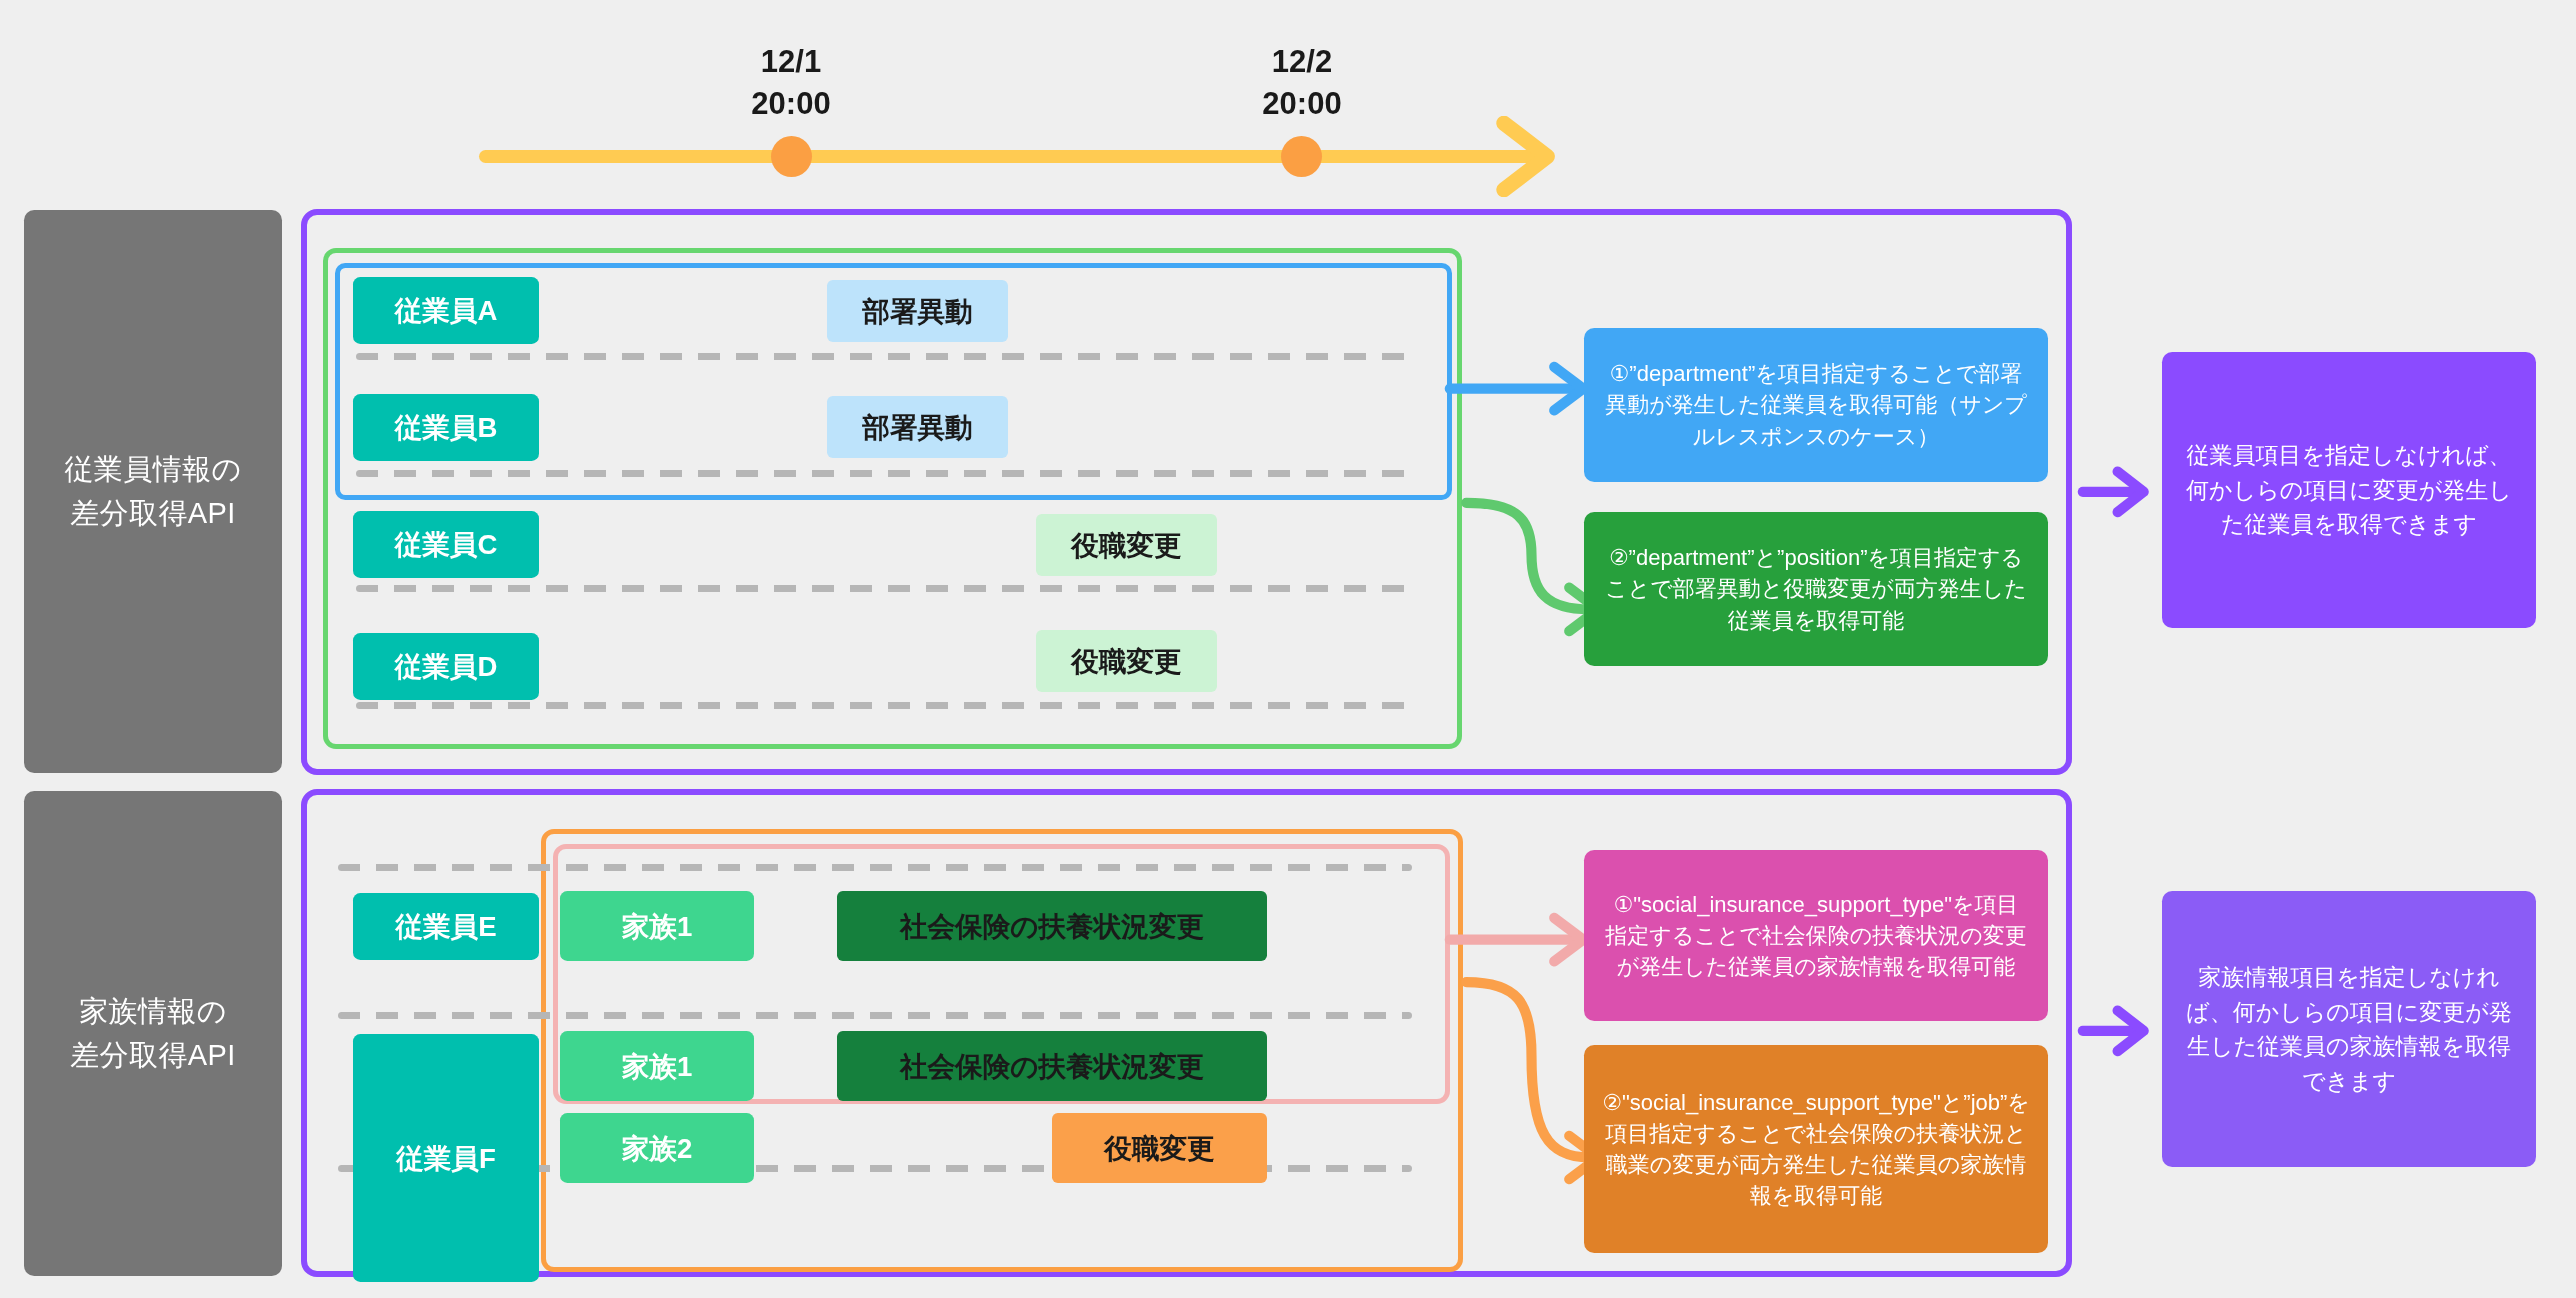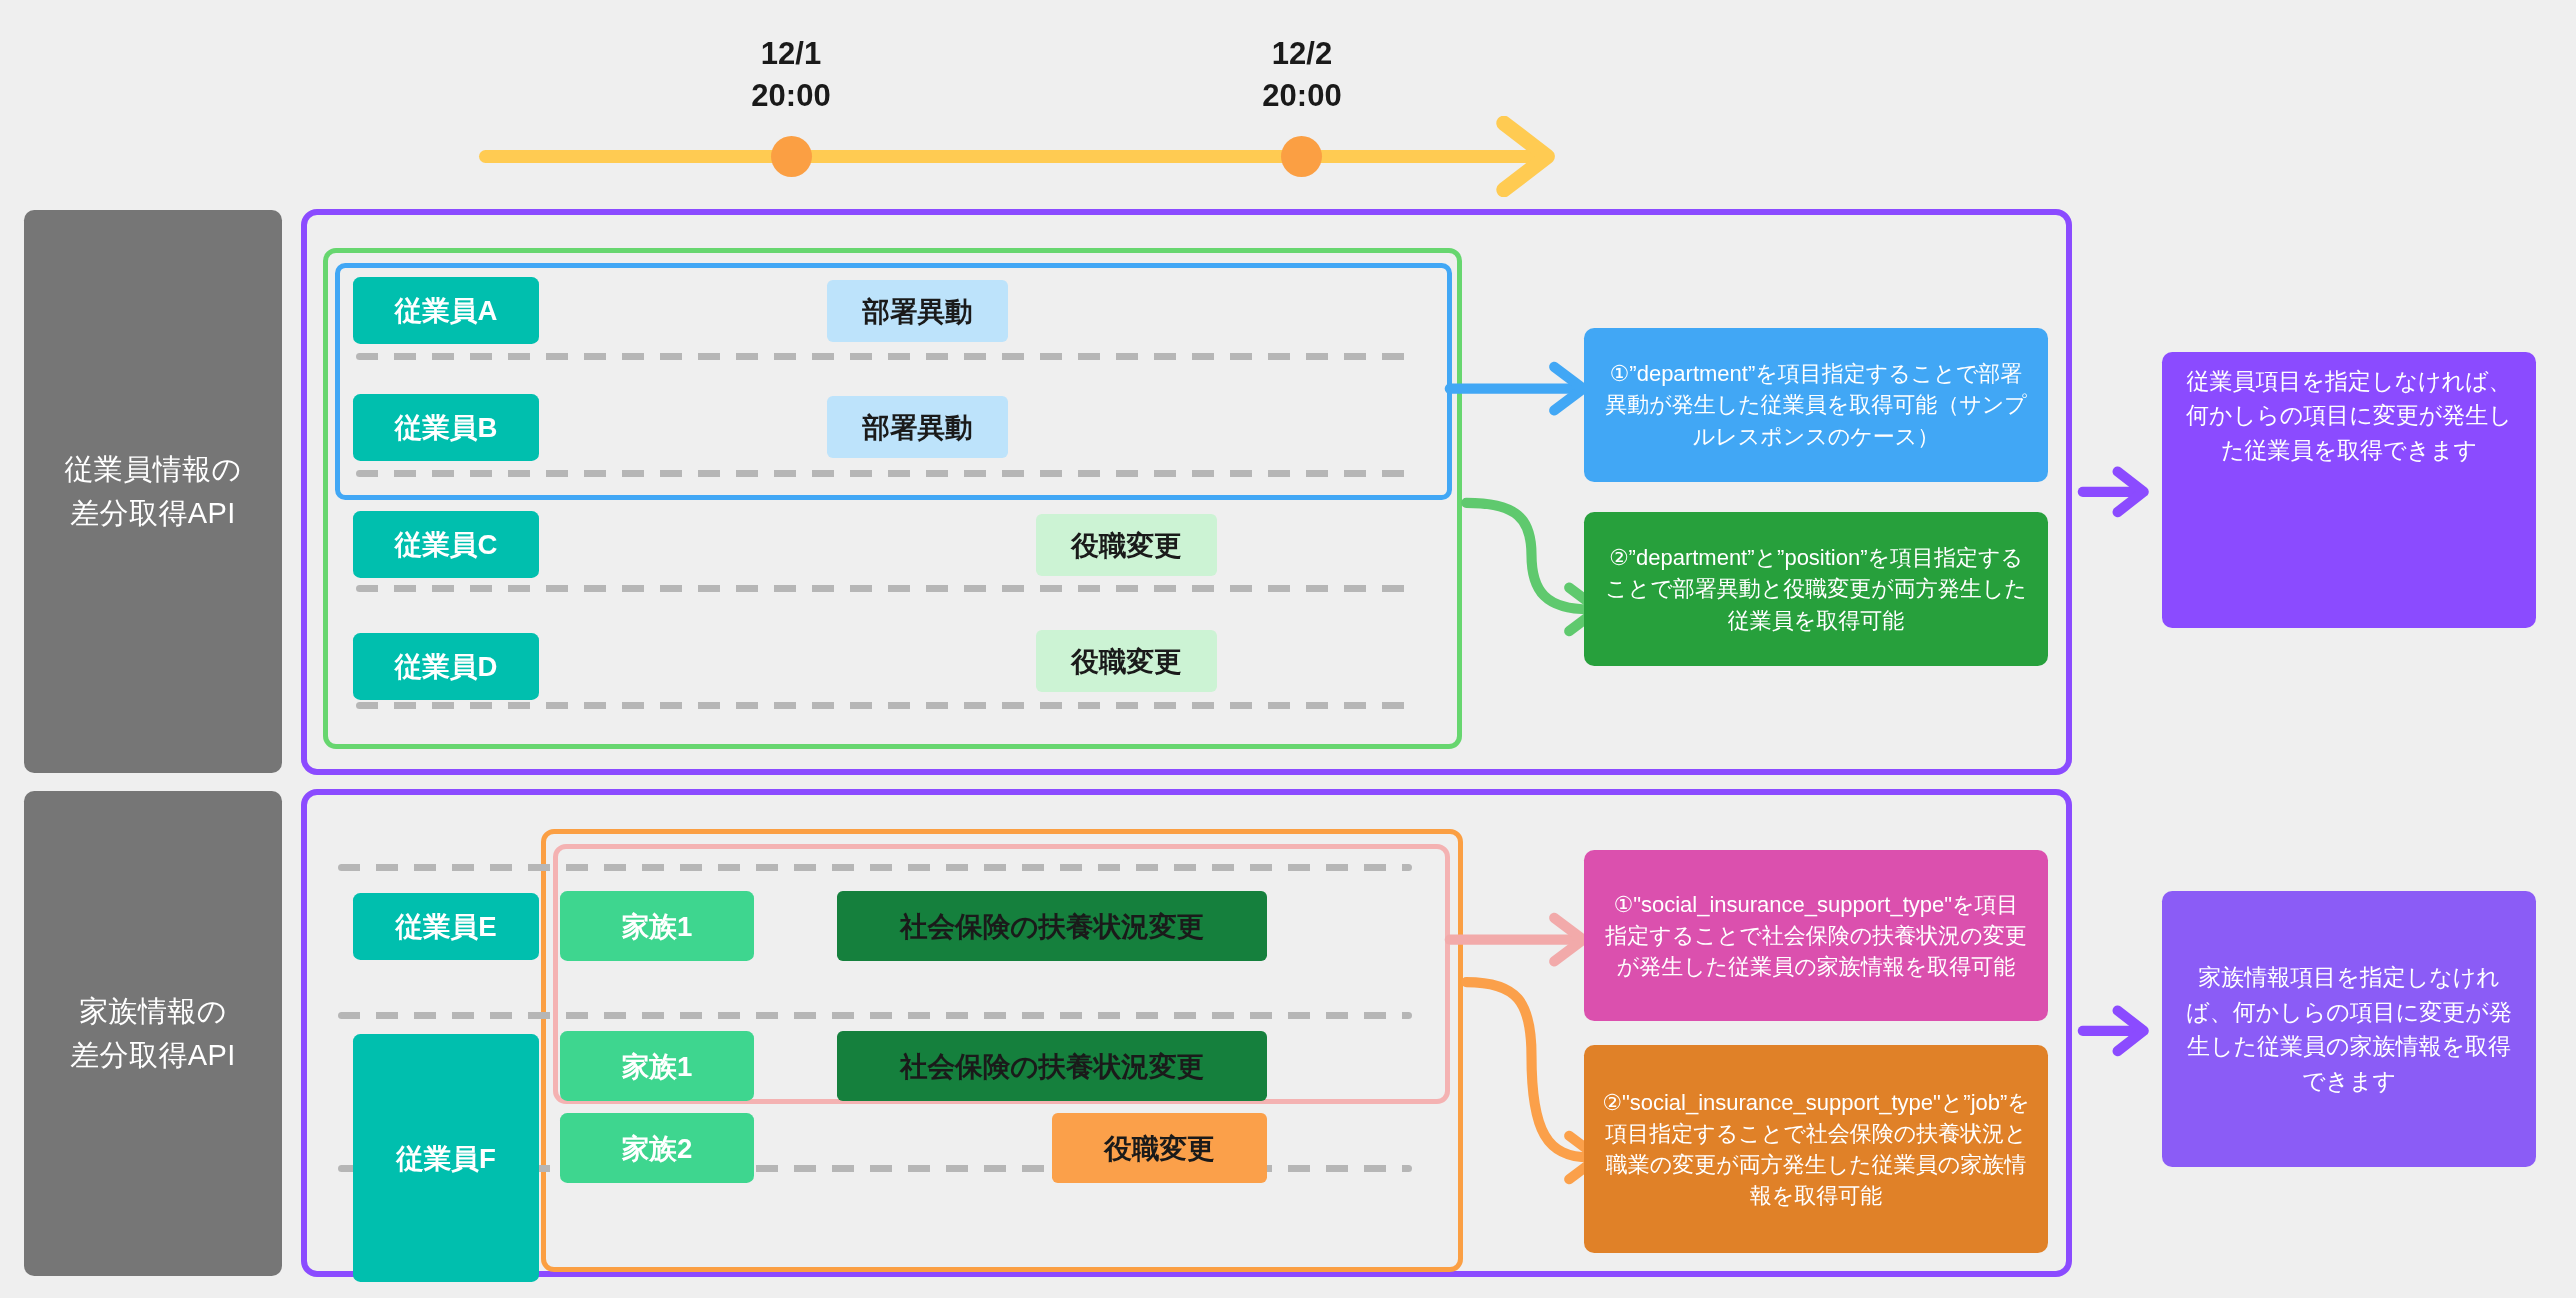--- a/index.html
+++ b/index.html
@@ -22,21 +22,21 @@
     width: 80px; height: 81px;
   }
   .tl-dot {
     position: absolute; width: 41px; height: 41px;
     border-radius: 50%; background: #fb9f43; top: 136px;
   }
   #tl-dot-1 { left: 771px; }
   #tl-dot-2 { left: 1281px; }
   .tl-label {
     position: absolute; width: 218px; text-align: center;
-    font-size: 31px; font-weight: bold; color: #1a1a1a; line-height: 1.18;
+    font-size: 31px; font-weight: bold; color: #1a1a1a; line-height: 1.18; margin-top: 8px;
   }
   #tl-label-1 { left: 682px; top: 36px; }
   #tl-label-2 { left: 1193px; top: 36px; }
   .tl-label .l2 { display: block; margin-top: 5.1px; }
 
   
   .side-panel {
     position: absolute; left: 24px; width: 258px;
     background: #767676; border-radius: 10.2px;
     display: flex; align-items: center; justify-content: center;
@@ -109,21 +109,21 @@
     font-size: 22px; line-height: 1.42; padding: 10.2px 19px;
   }
   #callout-1 { left: 1584px; top: 328px; width: 464px; height: 154px; background: #41a7f5; }
   #callout-2 { left: 1584px; top: 512px; width: 464px; height: 154px; background: #27a03c; }
   #callout-3 { left: 1584px; top: 850px; width: 464px; height: 171px; background: #db50ae; }
   #callout-4 { left: 1584px; top: 1045px; width: 464px; height: 208px; background: #e08128; }
 
   #result-1 {
     position: absolute; left: 2162px; top: 352px; width: 374px; height: 276px;
     background: #8b4bff; border-radius: 10.2px; color: #fff; text-align: center;
-    font-size: 23px; line-height: 1.5; display: flex; 
+    font-size: 23px; line-height: 1.5; display: flex; align-items: center;
     justify-content: center; padding: 11.6px 22px;
   }
   #result-2 {
     position: absolute; left: 2162px; top: 891px; width: 374px; height: 276px;
     background: #8b5cf6; border-radius: 10.2px; color: #fff; text-align: center;
     font-size: 23px; line-height: 1.5; display: flex; align-items: center;
     justify-content: center; padding: 11.6px 22px;
   }
 
   .conn { position: absolute; pointer-events: none; }

